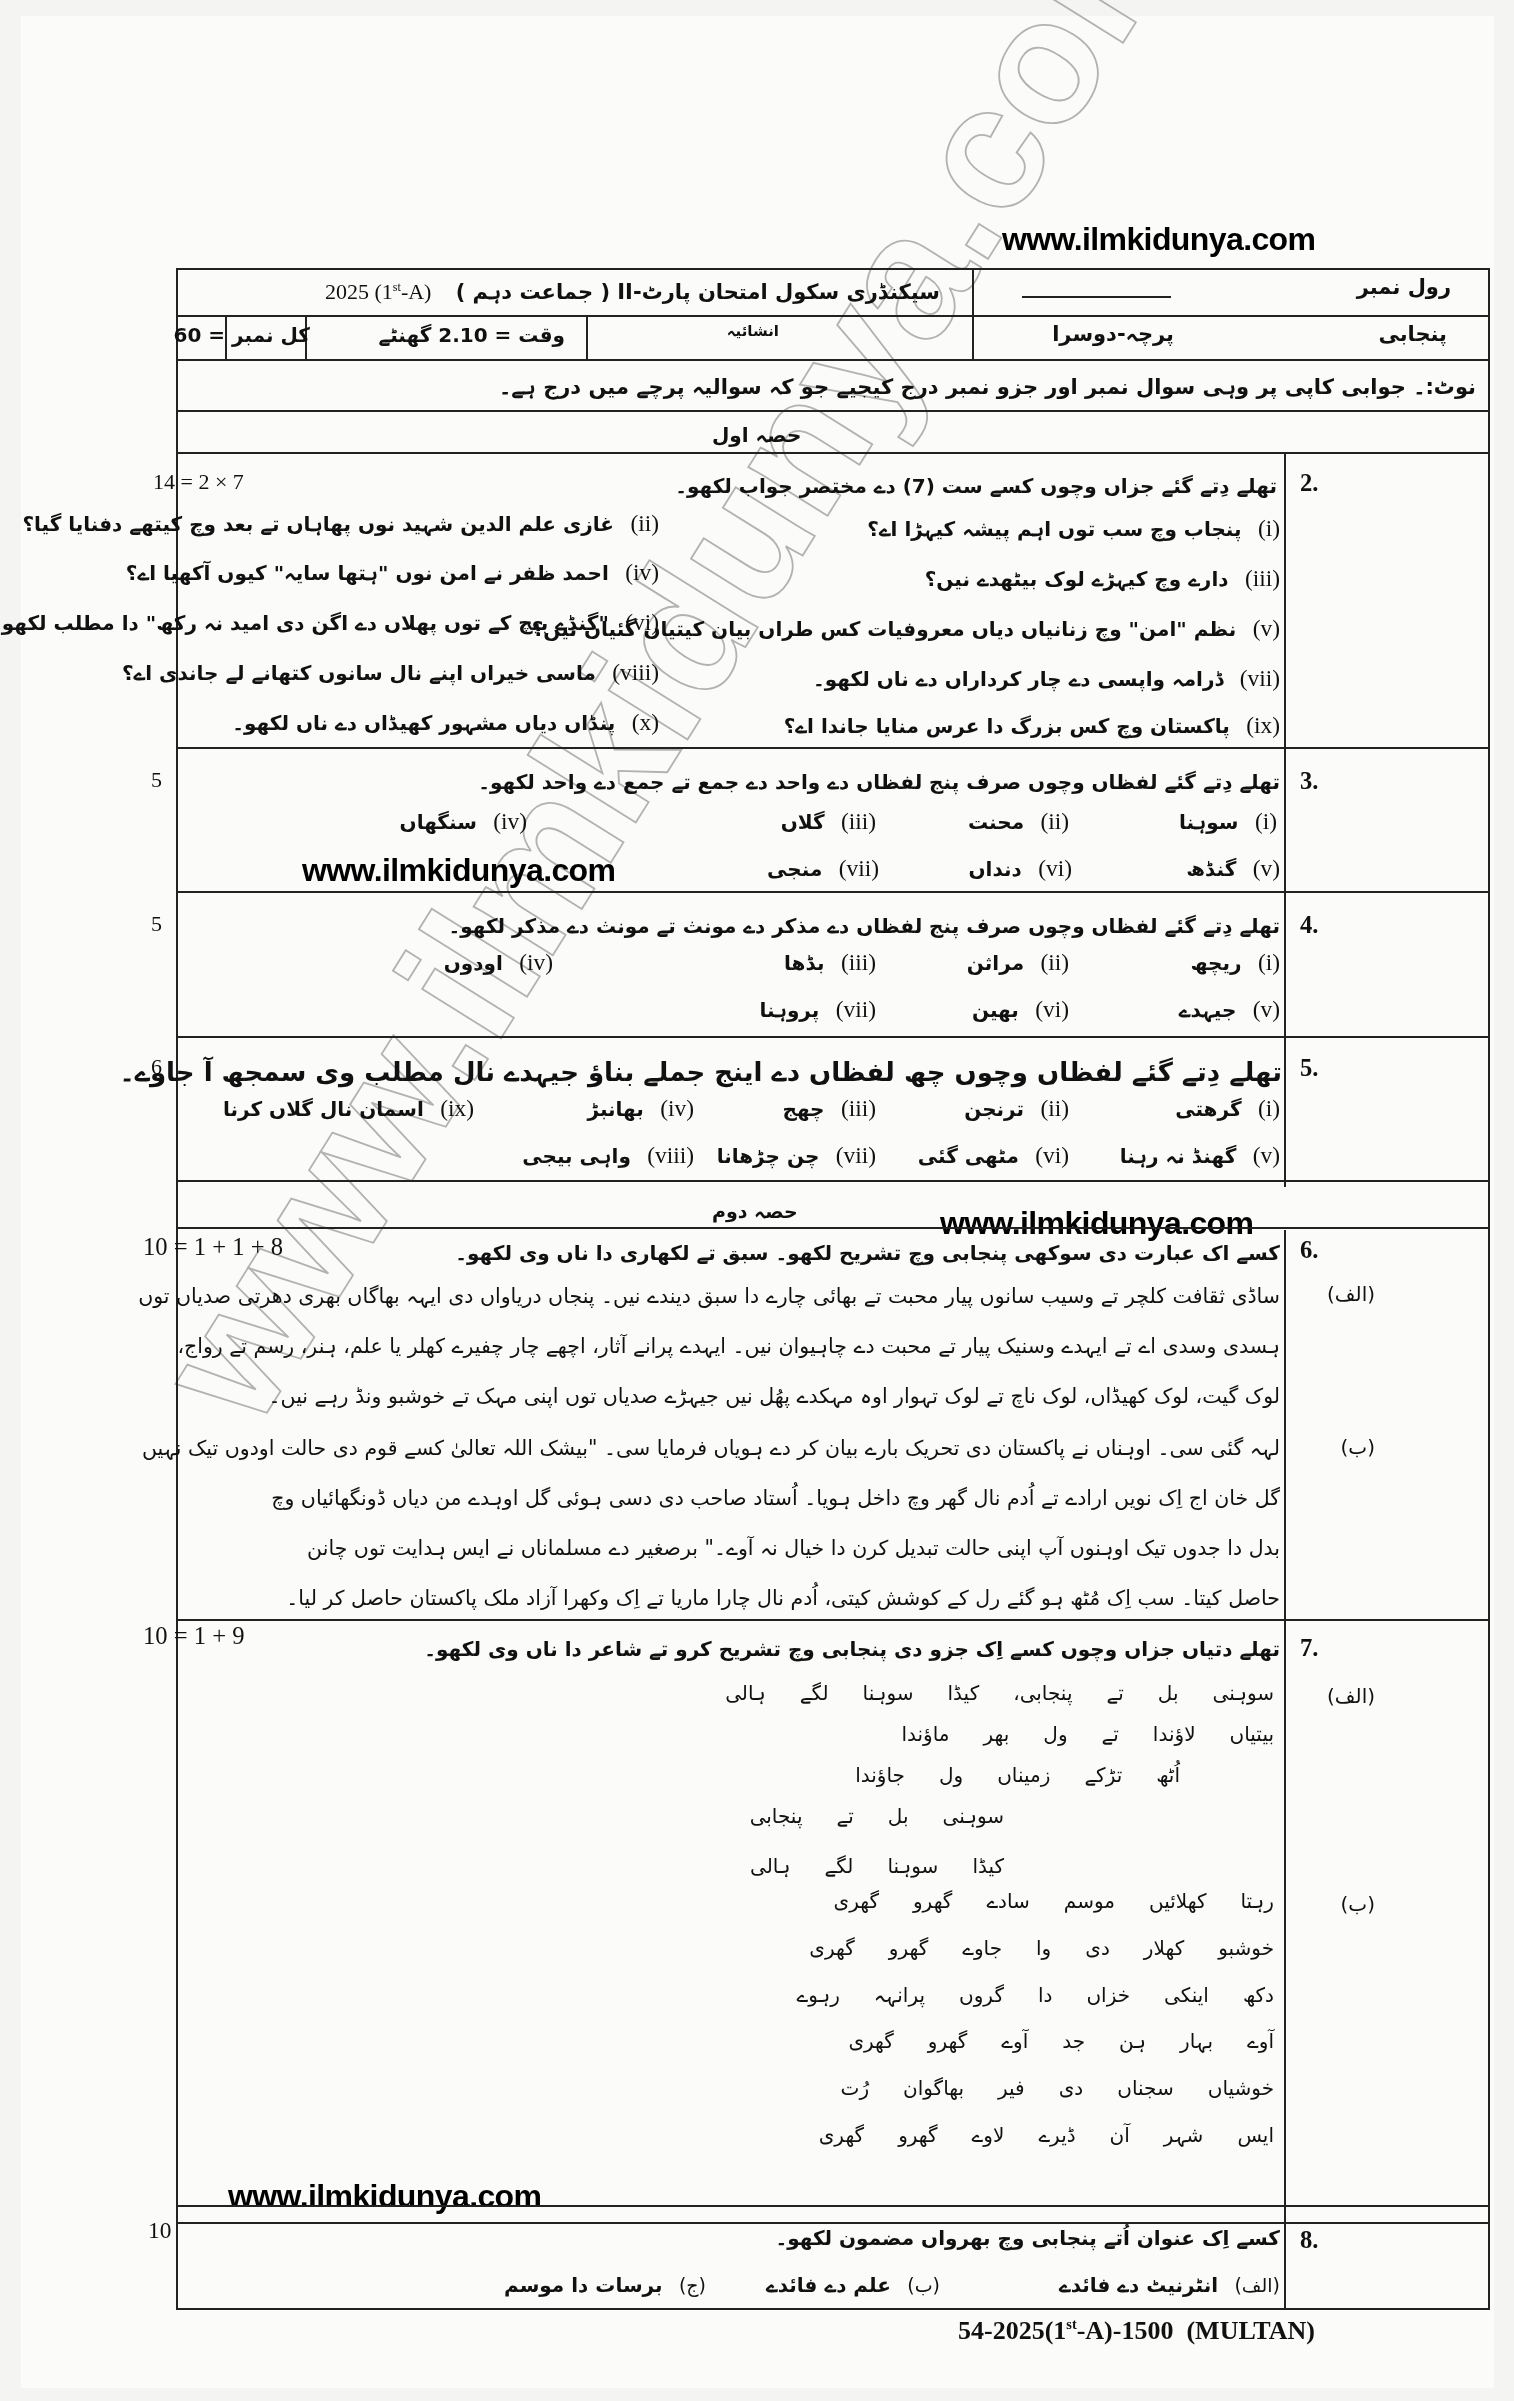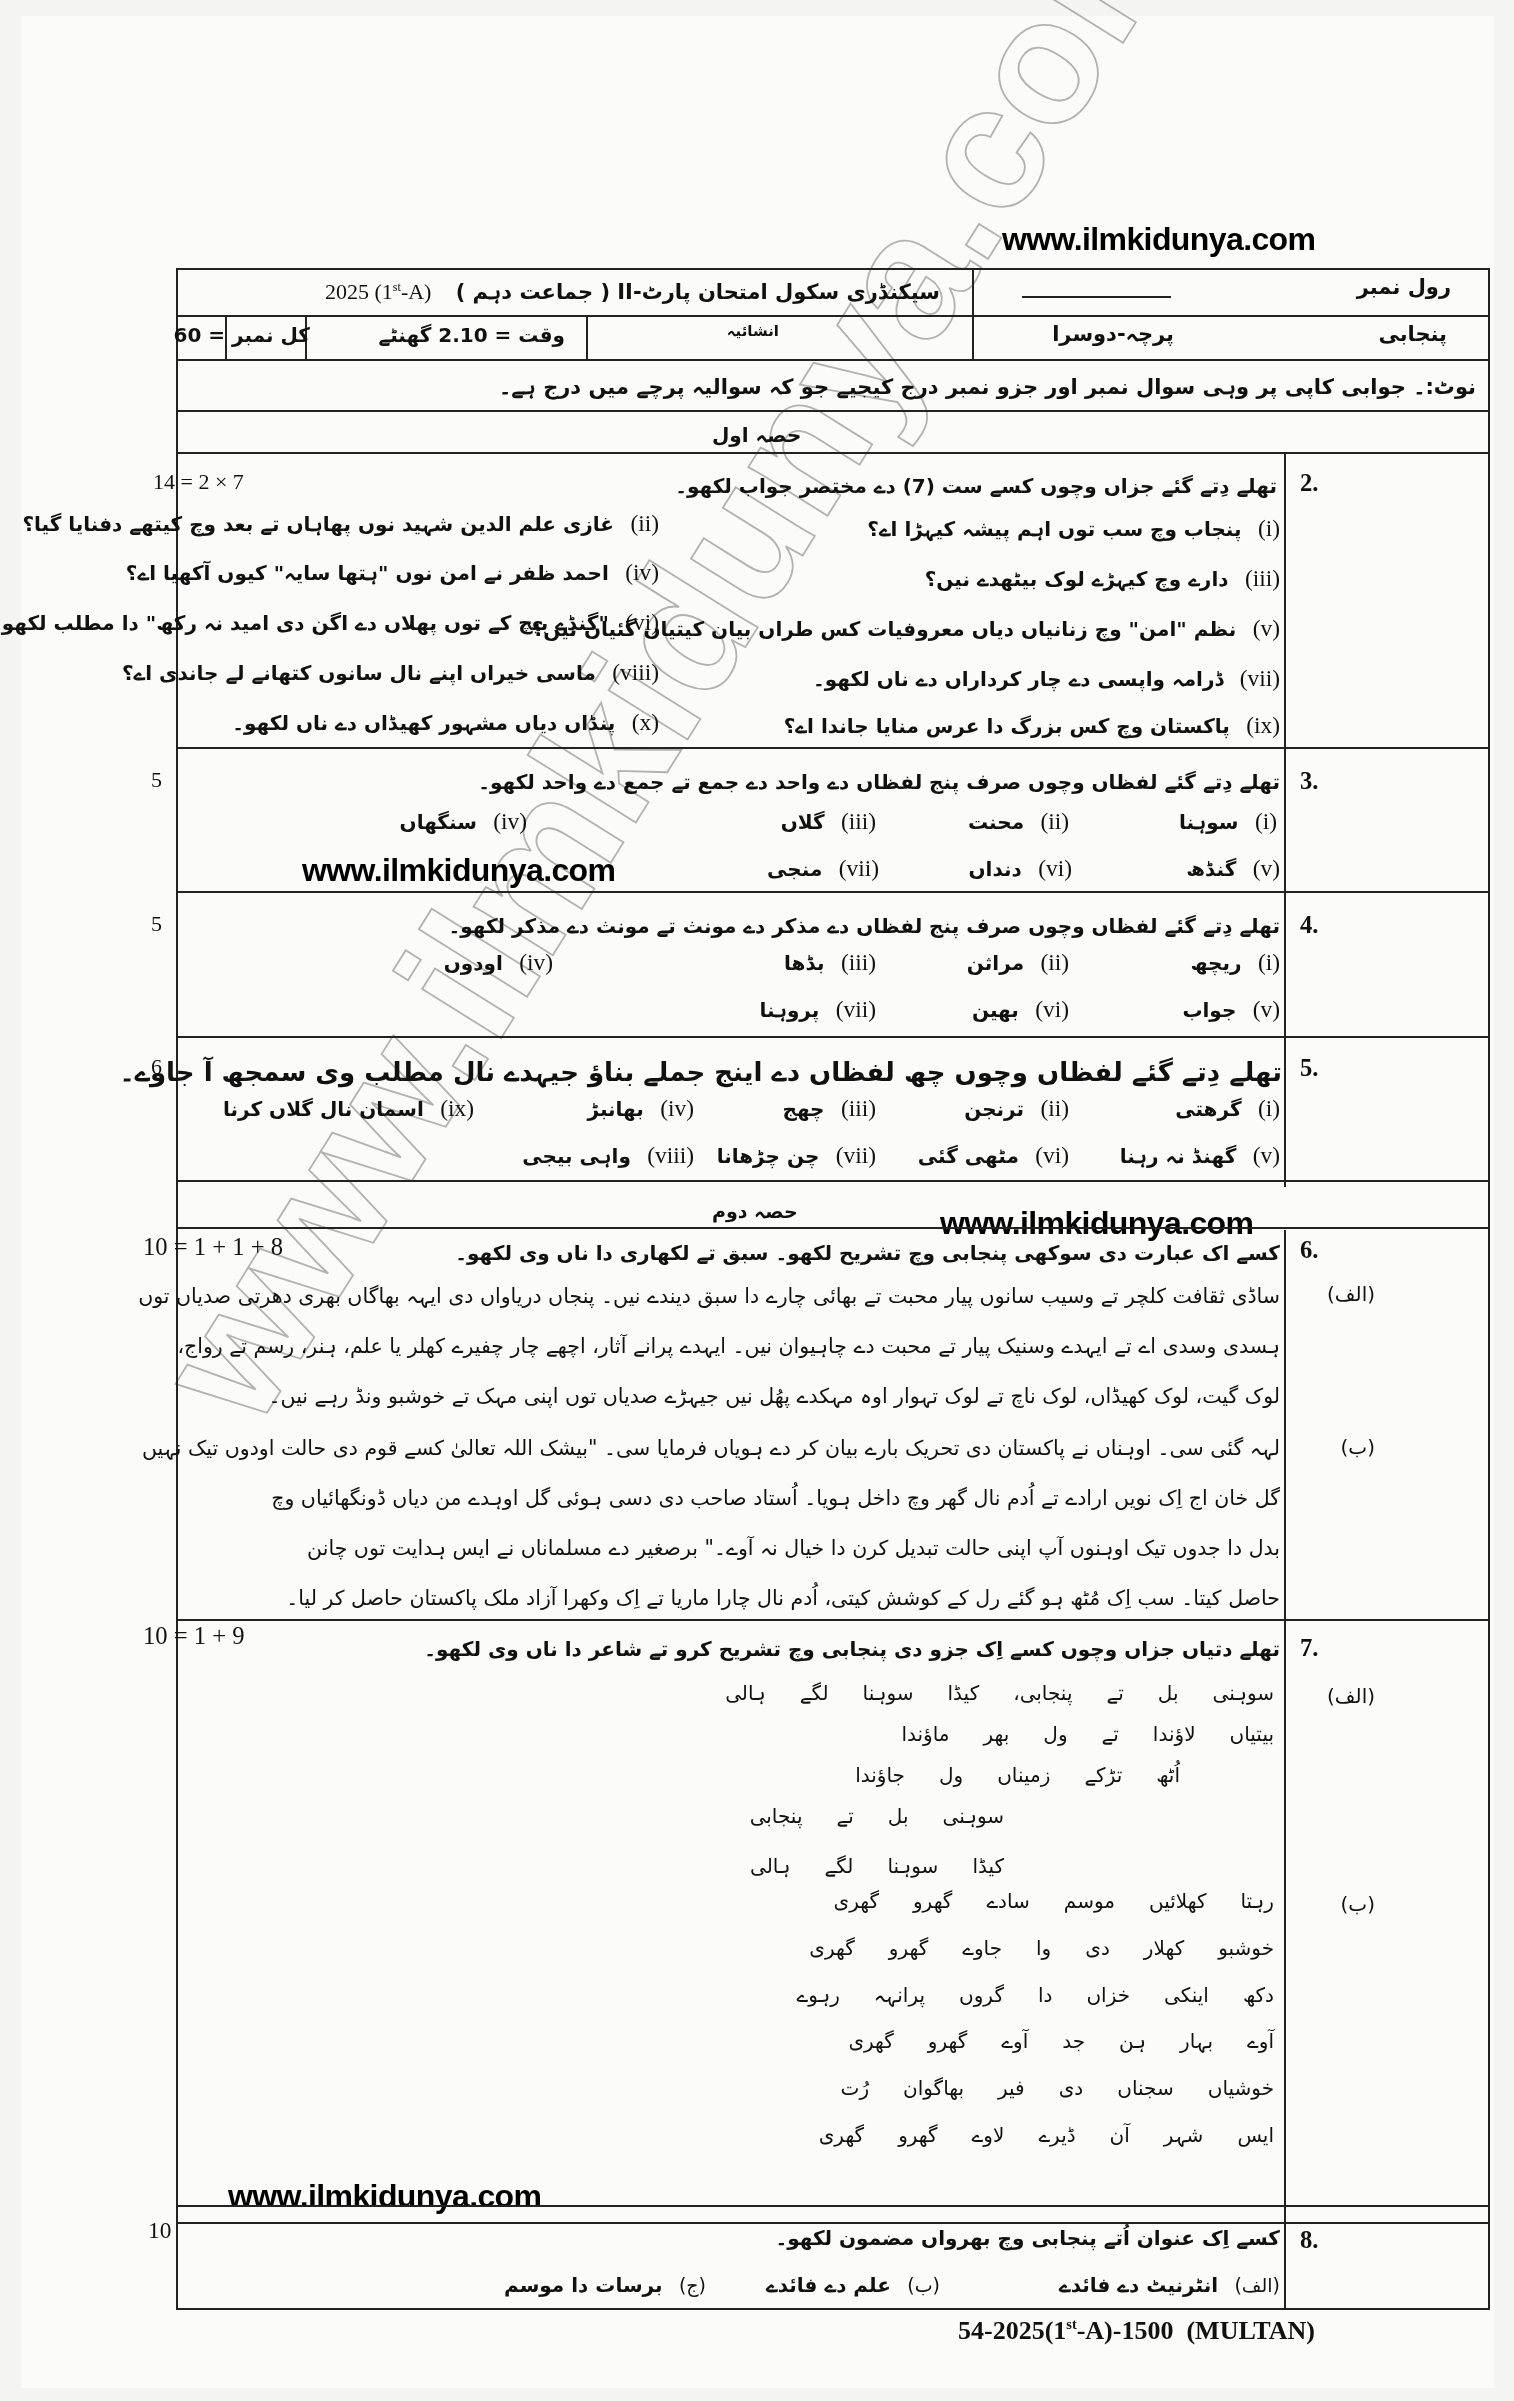--- a/index.html
+++ b/index.html
@@ -198,21 +198,21 @@
 <div class="item" style="right:638px; top:949px;">
     <span class="roman">(iii)</span>
     <span class="urdu txt">بڈھا</span>
   </div>
 <div class="item" style="right:961px; top:949px;">
     <span class="roman">(iv)</span>
     <span class="urdu txt">اودوں</span>
   </div>
 <div class="item" style="right:234px; top:996px;">
     <span class="roman">(v)</span>
-    <span class="urdu txt">جواب</span>
+    <span class="urdu txt">جیہدے</span>
   </div>
 <div class="item" style="right:445px; top:996px;">
     <span class="roman">(vi)</span>
     <span class="urdu txt">بھین</span>
   </div>
 <div class="item" style="right:638px; top:996px;">
     <span class="roman">(vii)</span>
     <span class="urdu txt">پروہنا</span>
   </div>
 

